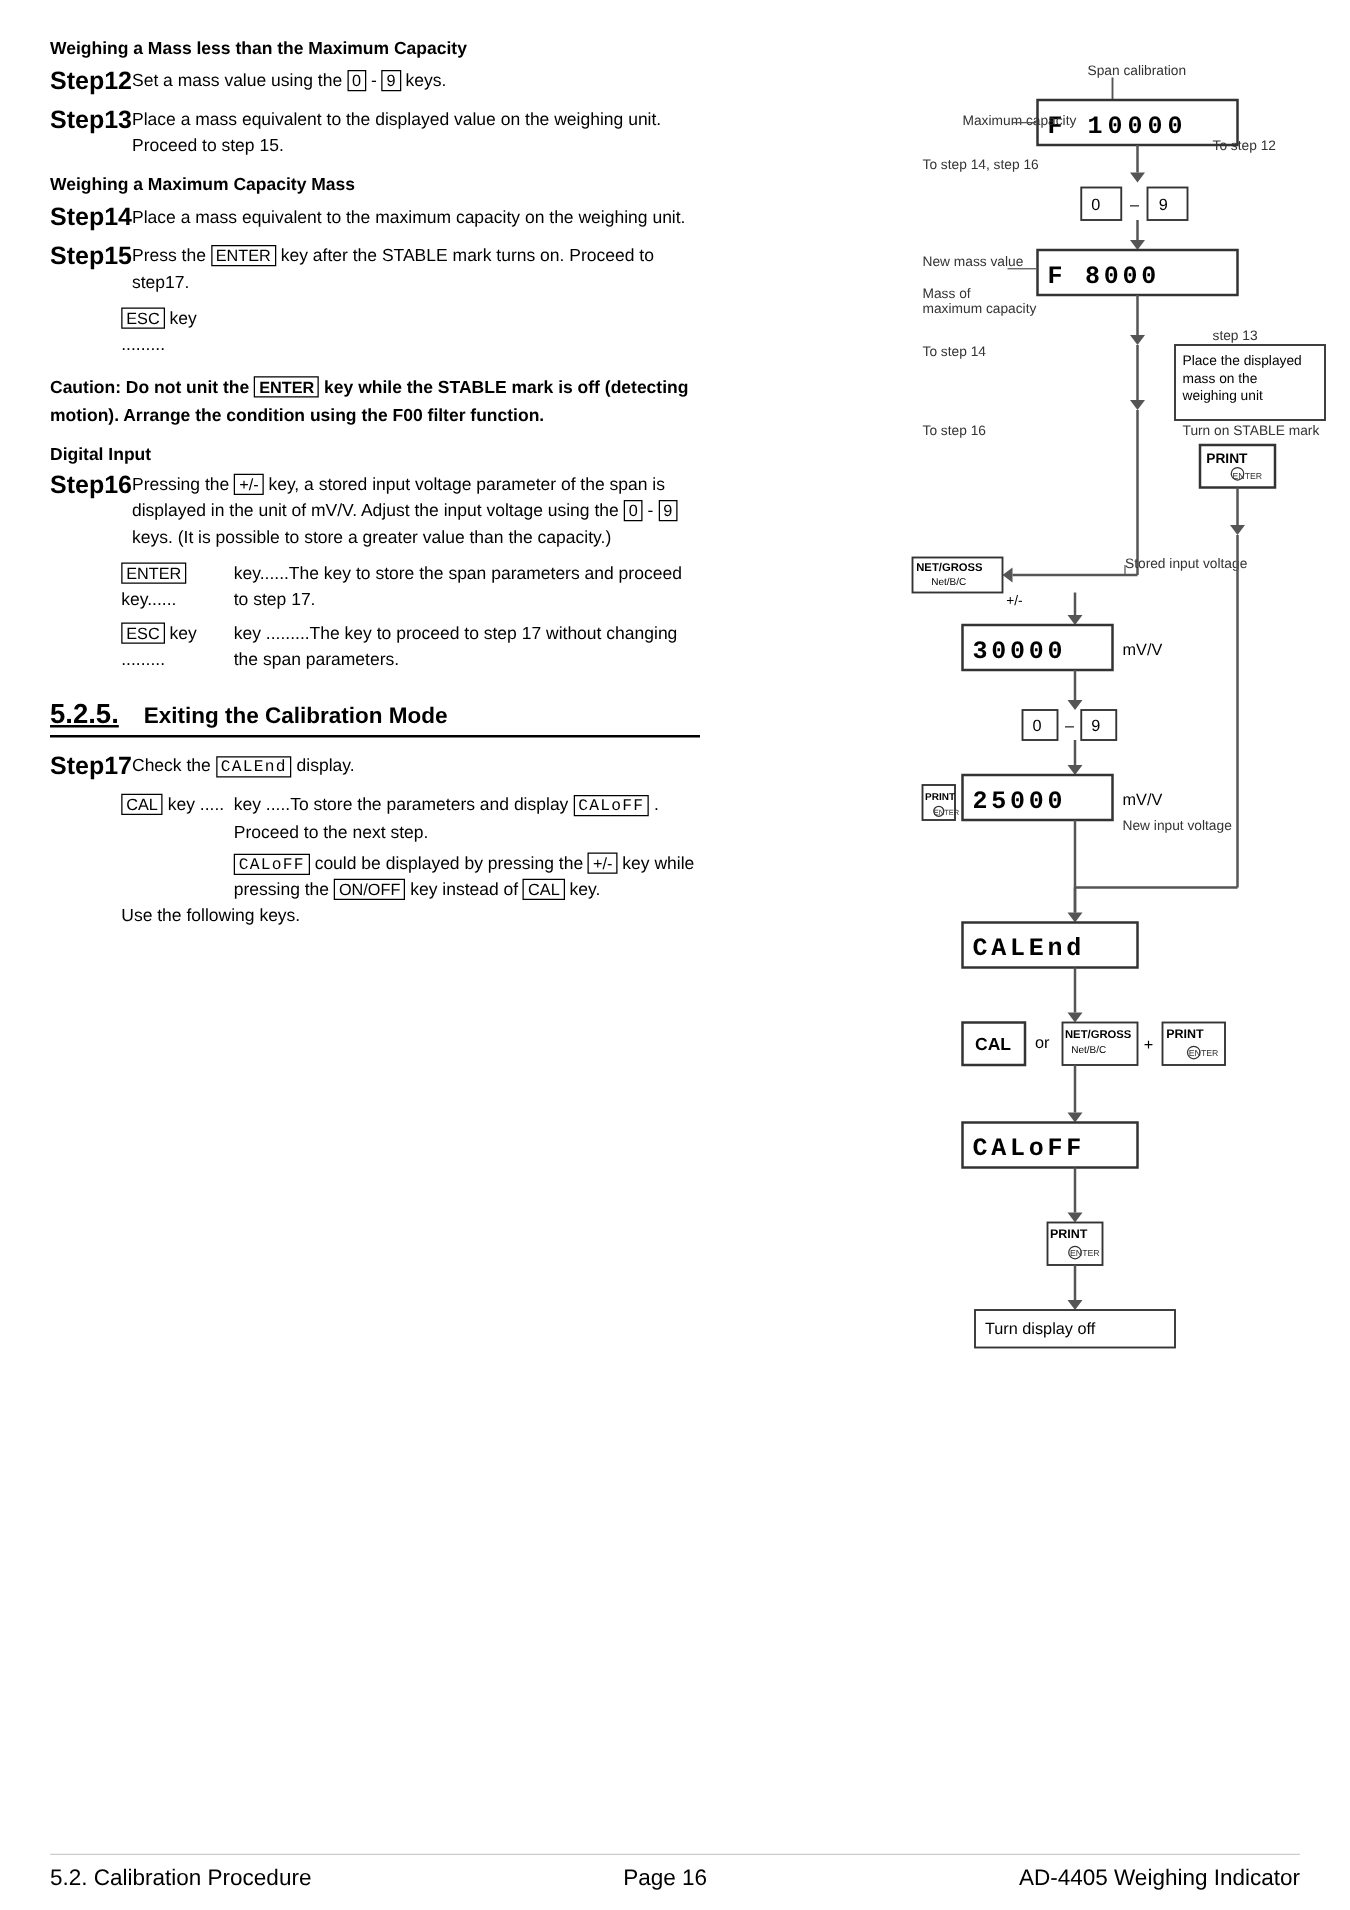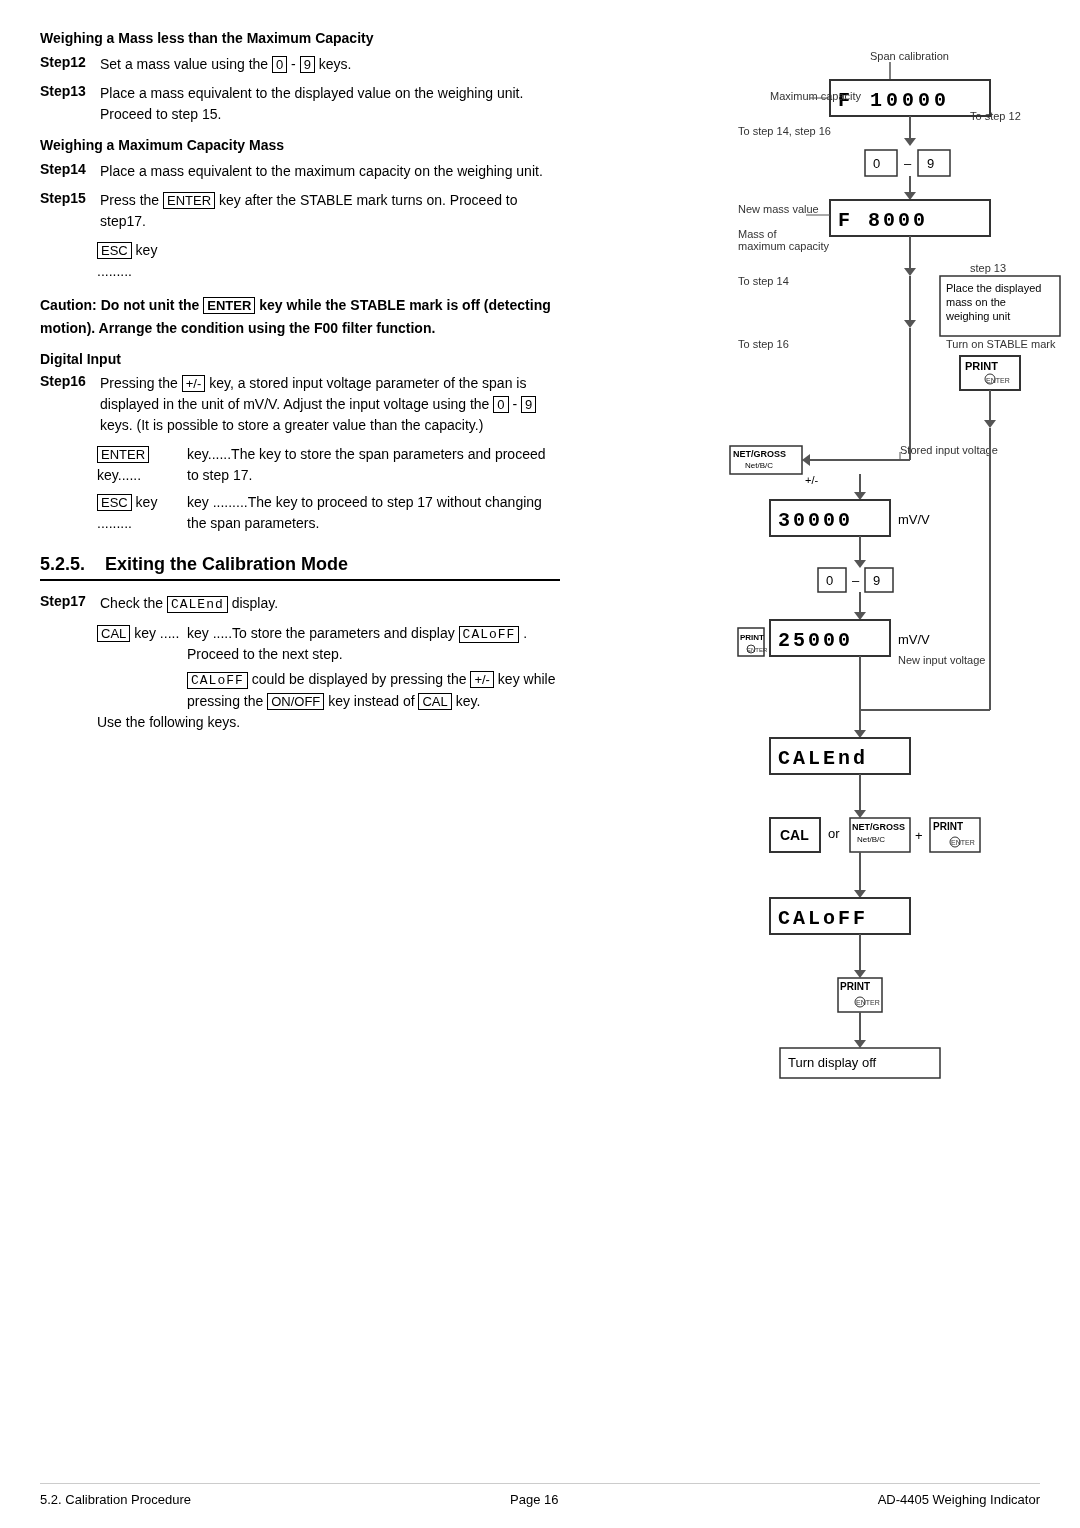--- a/index.html
+++ b/index.html
@@ -30,21 +30,21 @@
       font-weight: bold;
       margin-bottom: 8px;
       font-size: 14px;
     }
     .step-row {
       display: flex;
       margin-bottom: 8px;
     }
     .step-label {
       flex: 0 0 60px;
-      font-size: 14px;
+      font-size: 20px;
     }
     .step-content {
       flex: 1;
       font-size: 14px;
       line-height: 1.5;
     }
     .kbd {
       border: 1px solid #000;
       padding: 0 3px;
       font-family: Arial, sans-serif;
@@ -75,31 +75,32 @@
       line-height: 1.6;
     }
     .section-heading {
       border-bottom: 2px solid #000;
       font-size: 18px;
       font-weight: bold;
       margin: 16px 0 12px 0;
       padding-bottom: 4px;
     }
     .section-heading .section-num {
-      font-size: 18px;
+      font-size: 22px;
       font-weight: bold;
+      text-decoration: underline;
     }
     .footer {
       display: flex;
       justify-content: space-between;
       align-items: center;
       margin-top: 30px;
       border-top: 1px solid #ccc;
       padding-top: 8px;
-      font-size: 13px;
+      font-size: 18px;
     }
   </style>
 </head>
 <body>
 
 <div class="page-layout">
 
   <div class="left-col">
 
     <div class="section-title">

